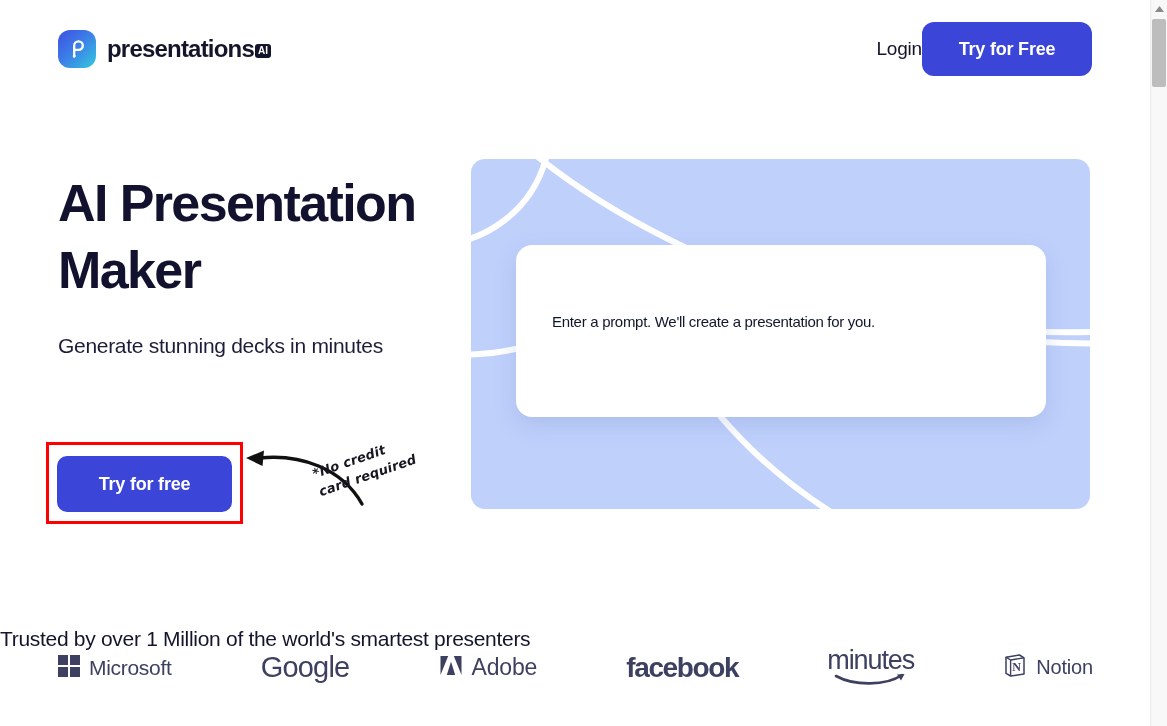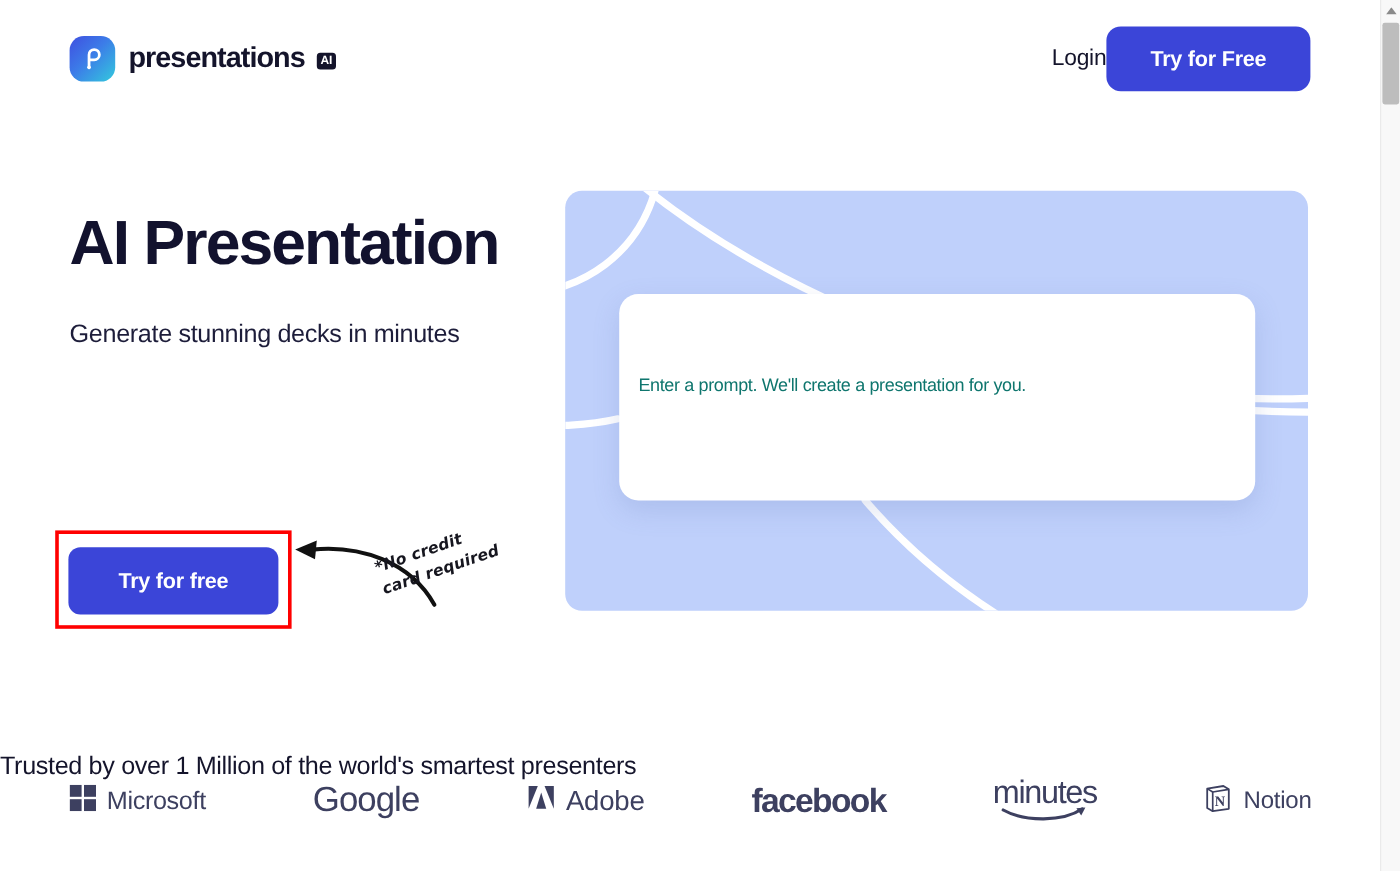--- a/index.html
+++ b/index.html
@@ -66,21 +66,21 @@
     display: inline-flex;
     align-items: center;
     justify-content: center;
     background: #14142b;
     color: #ffffff;
     font-size: 10px;
     font-weight: bold;
     letter-spacing: 0px;
     border-radius: 3px;
     padding: 1px 3px 2px 3px;
-    margin-left: 10px;
+    margin-left: 1px;
     position: relative;
     top: 2px;
   }
 
   #header-actions {
     position: absolute;
     right: 58px; top: 22px;
     display: flex;
     align-items: center;
   }
@@ -212,23 +212,23 @@
     position: absolute;
     left: 45px; top: 86px;
     width: 530px; height: 172px;
     background: #ffffff;
     border-radius: 16px;
     box-shadow: 0 8px 22px rgba(90, 110, 180, 0.18);
   }
 
   #prompt-text {
     position: absolute;
-    left: 16px; top: 68px;
+    left: 36px; top: 68px;
     font-size: 15px;
-    color: #0f766e;
+    color: #0f172a;
     letter-spacing: -0.3px;
   }
 
   
   #trusted-heading {
     position: absolute;
     left: 0; top: 586px;
     width: 1150px;
     text-align: left;
     font-size: 21px;
@@ -321,20 +321,21 @@
       <div id="header-actions">
         <a id="login-link">Login</a>
         <button id="try-free-header">Try for Free</button>
       </div>
 
     </div>
 
     <div id="hero-left">
       <h1 id="headline">
         <span class="hl-line2">AI Presentation</span>
+        <span class="hl-line2">Maker</span>
       </h1>
       <p id="subheadline">Generate stunning decks in minutes</p>
     </div>
 
     <div id="cta-zone">
 
       <div id="cta-highlight"></div>
 
       <button id="try-free-hero">Try for free</button>
 

